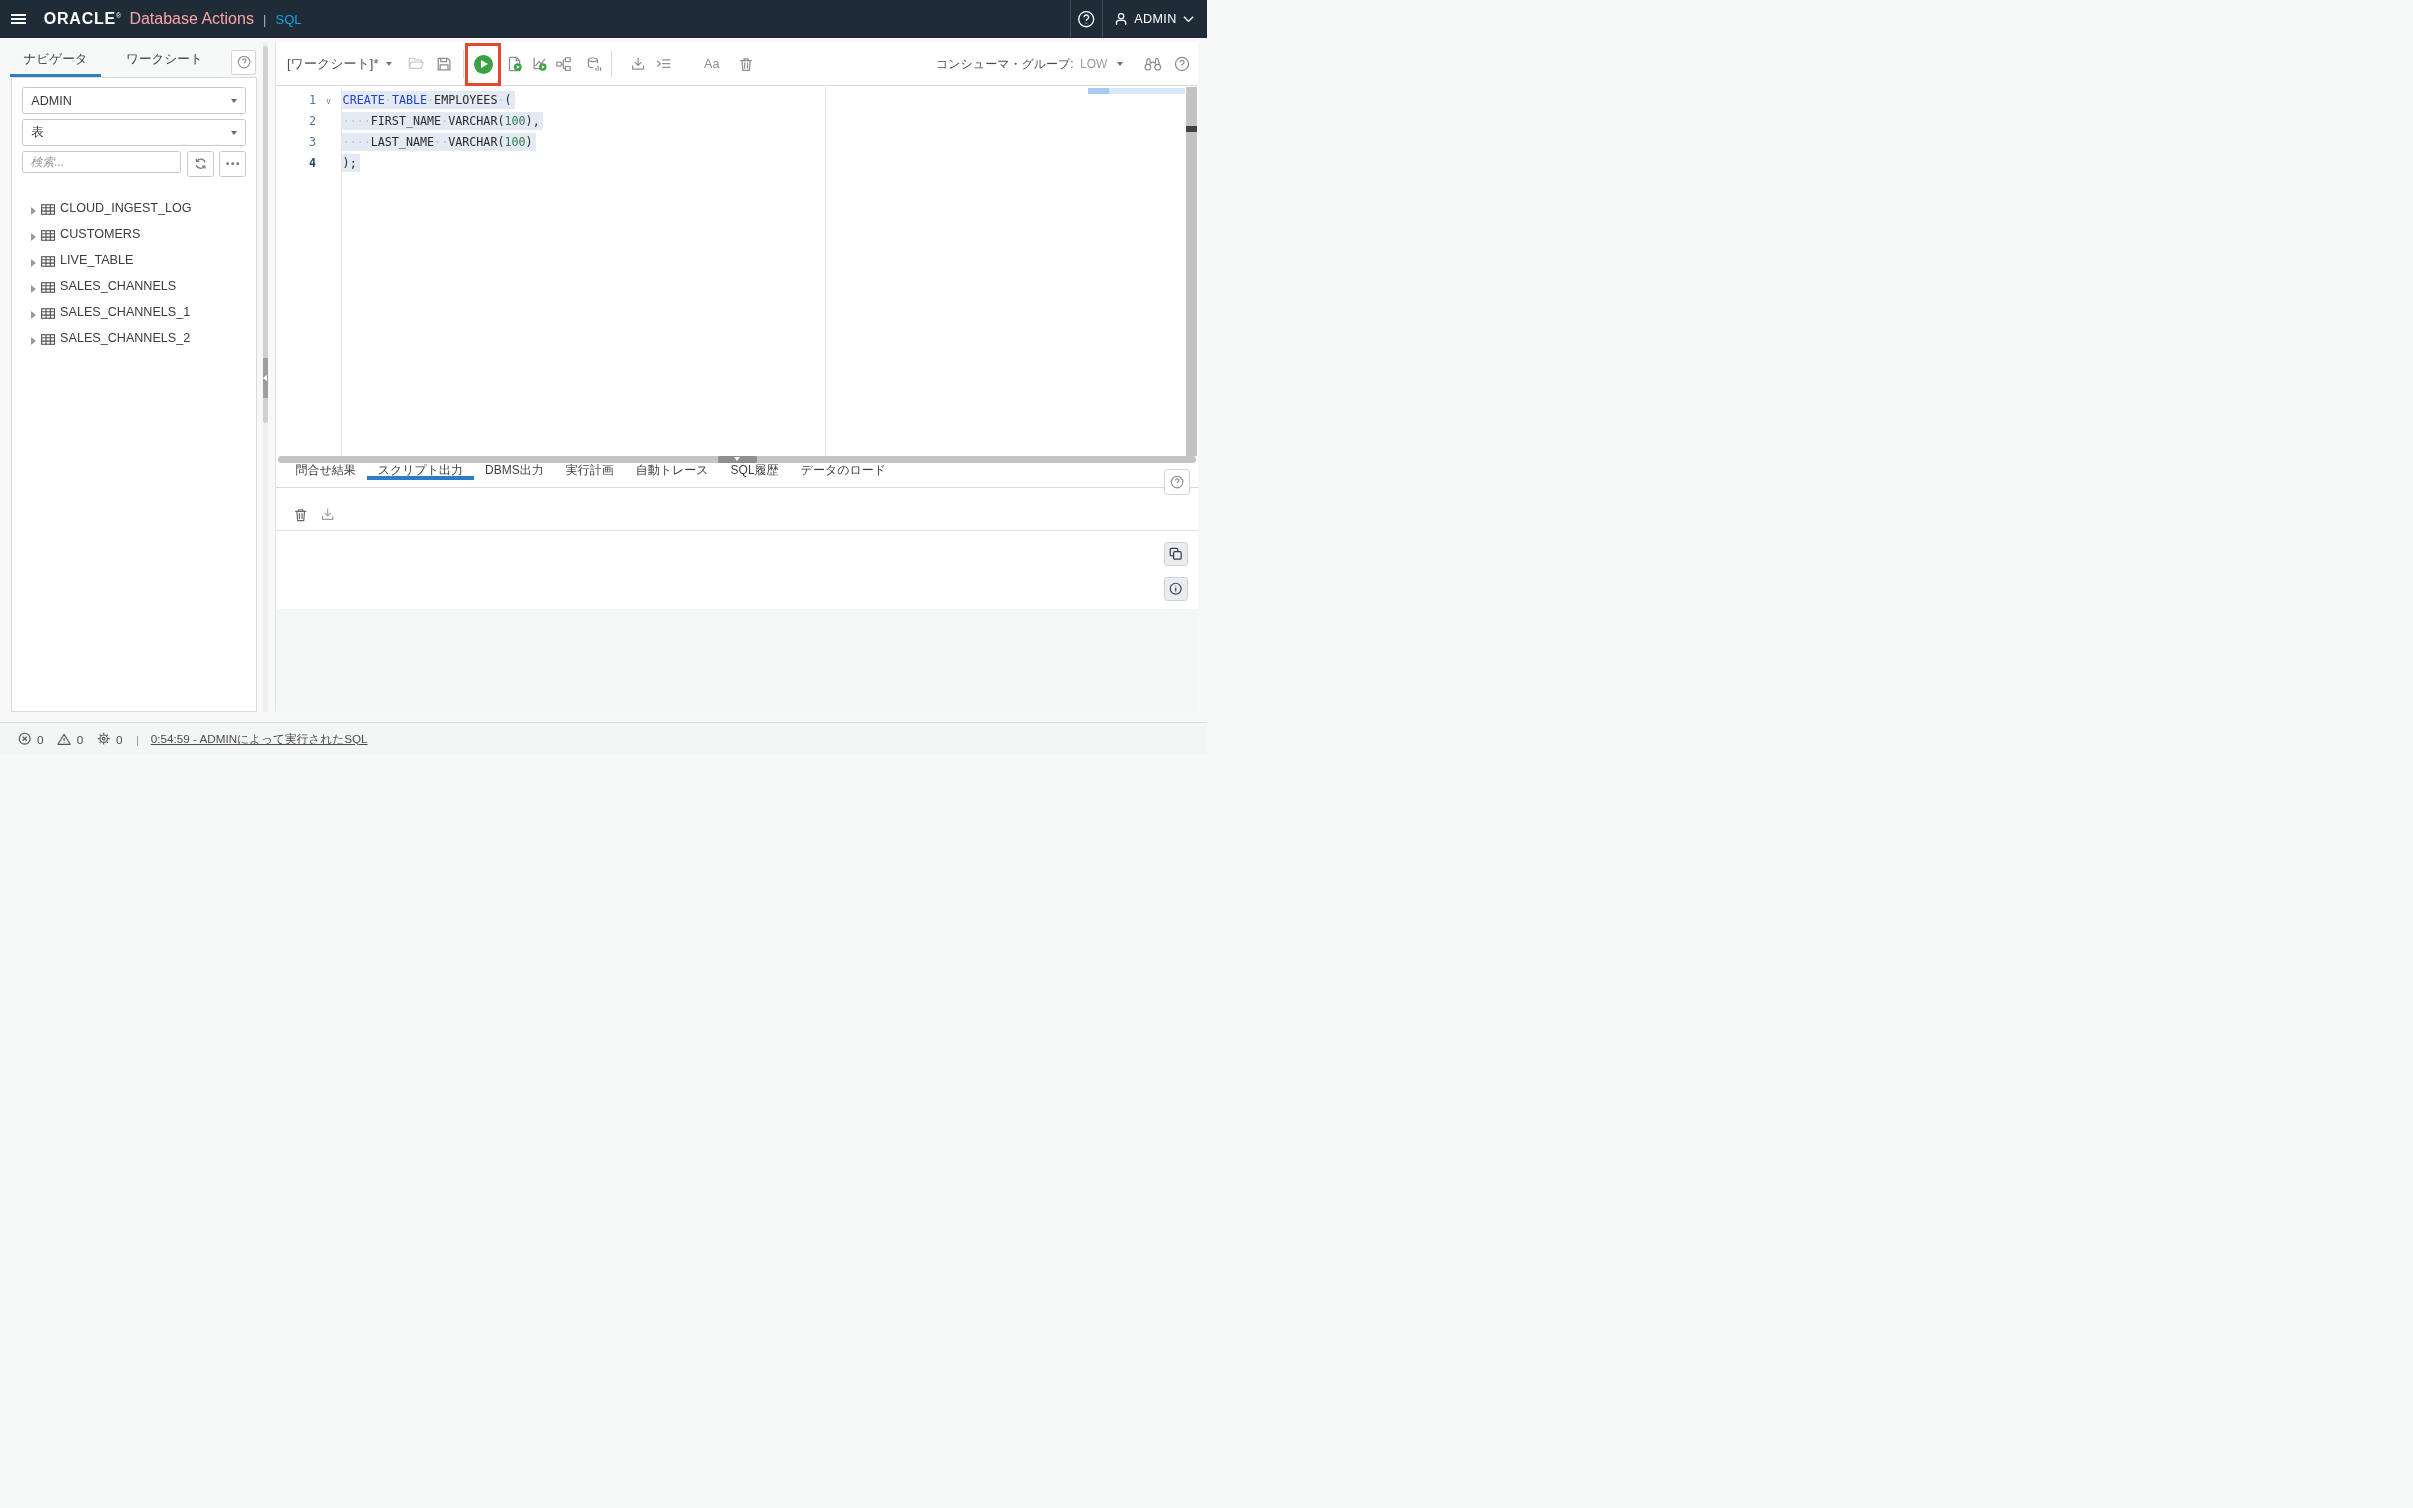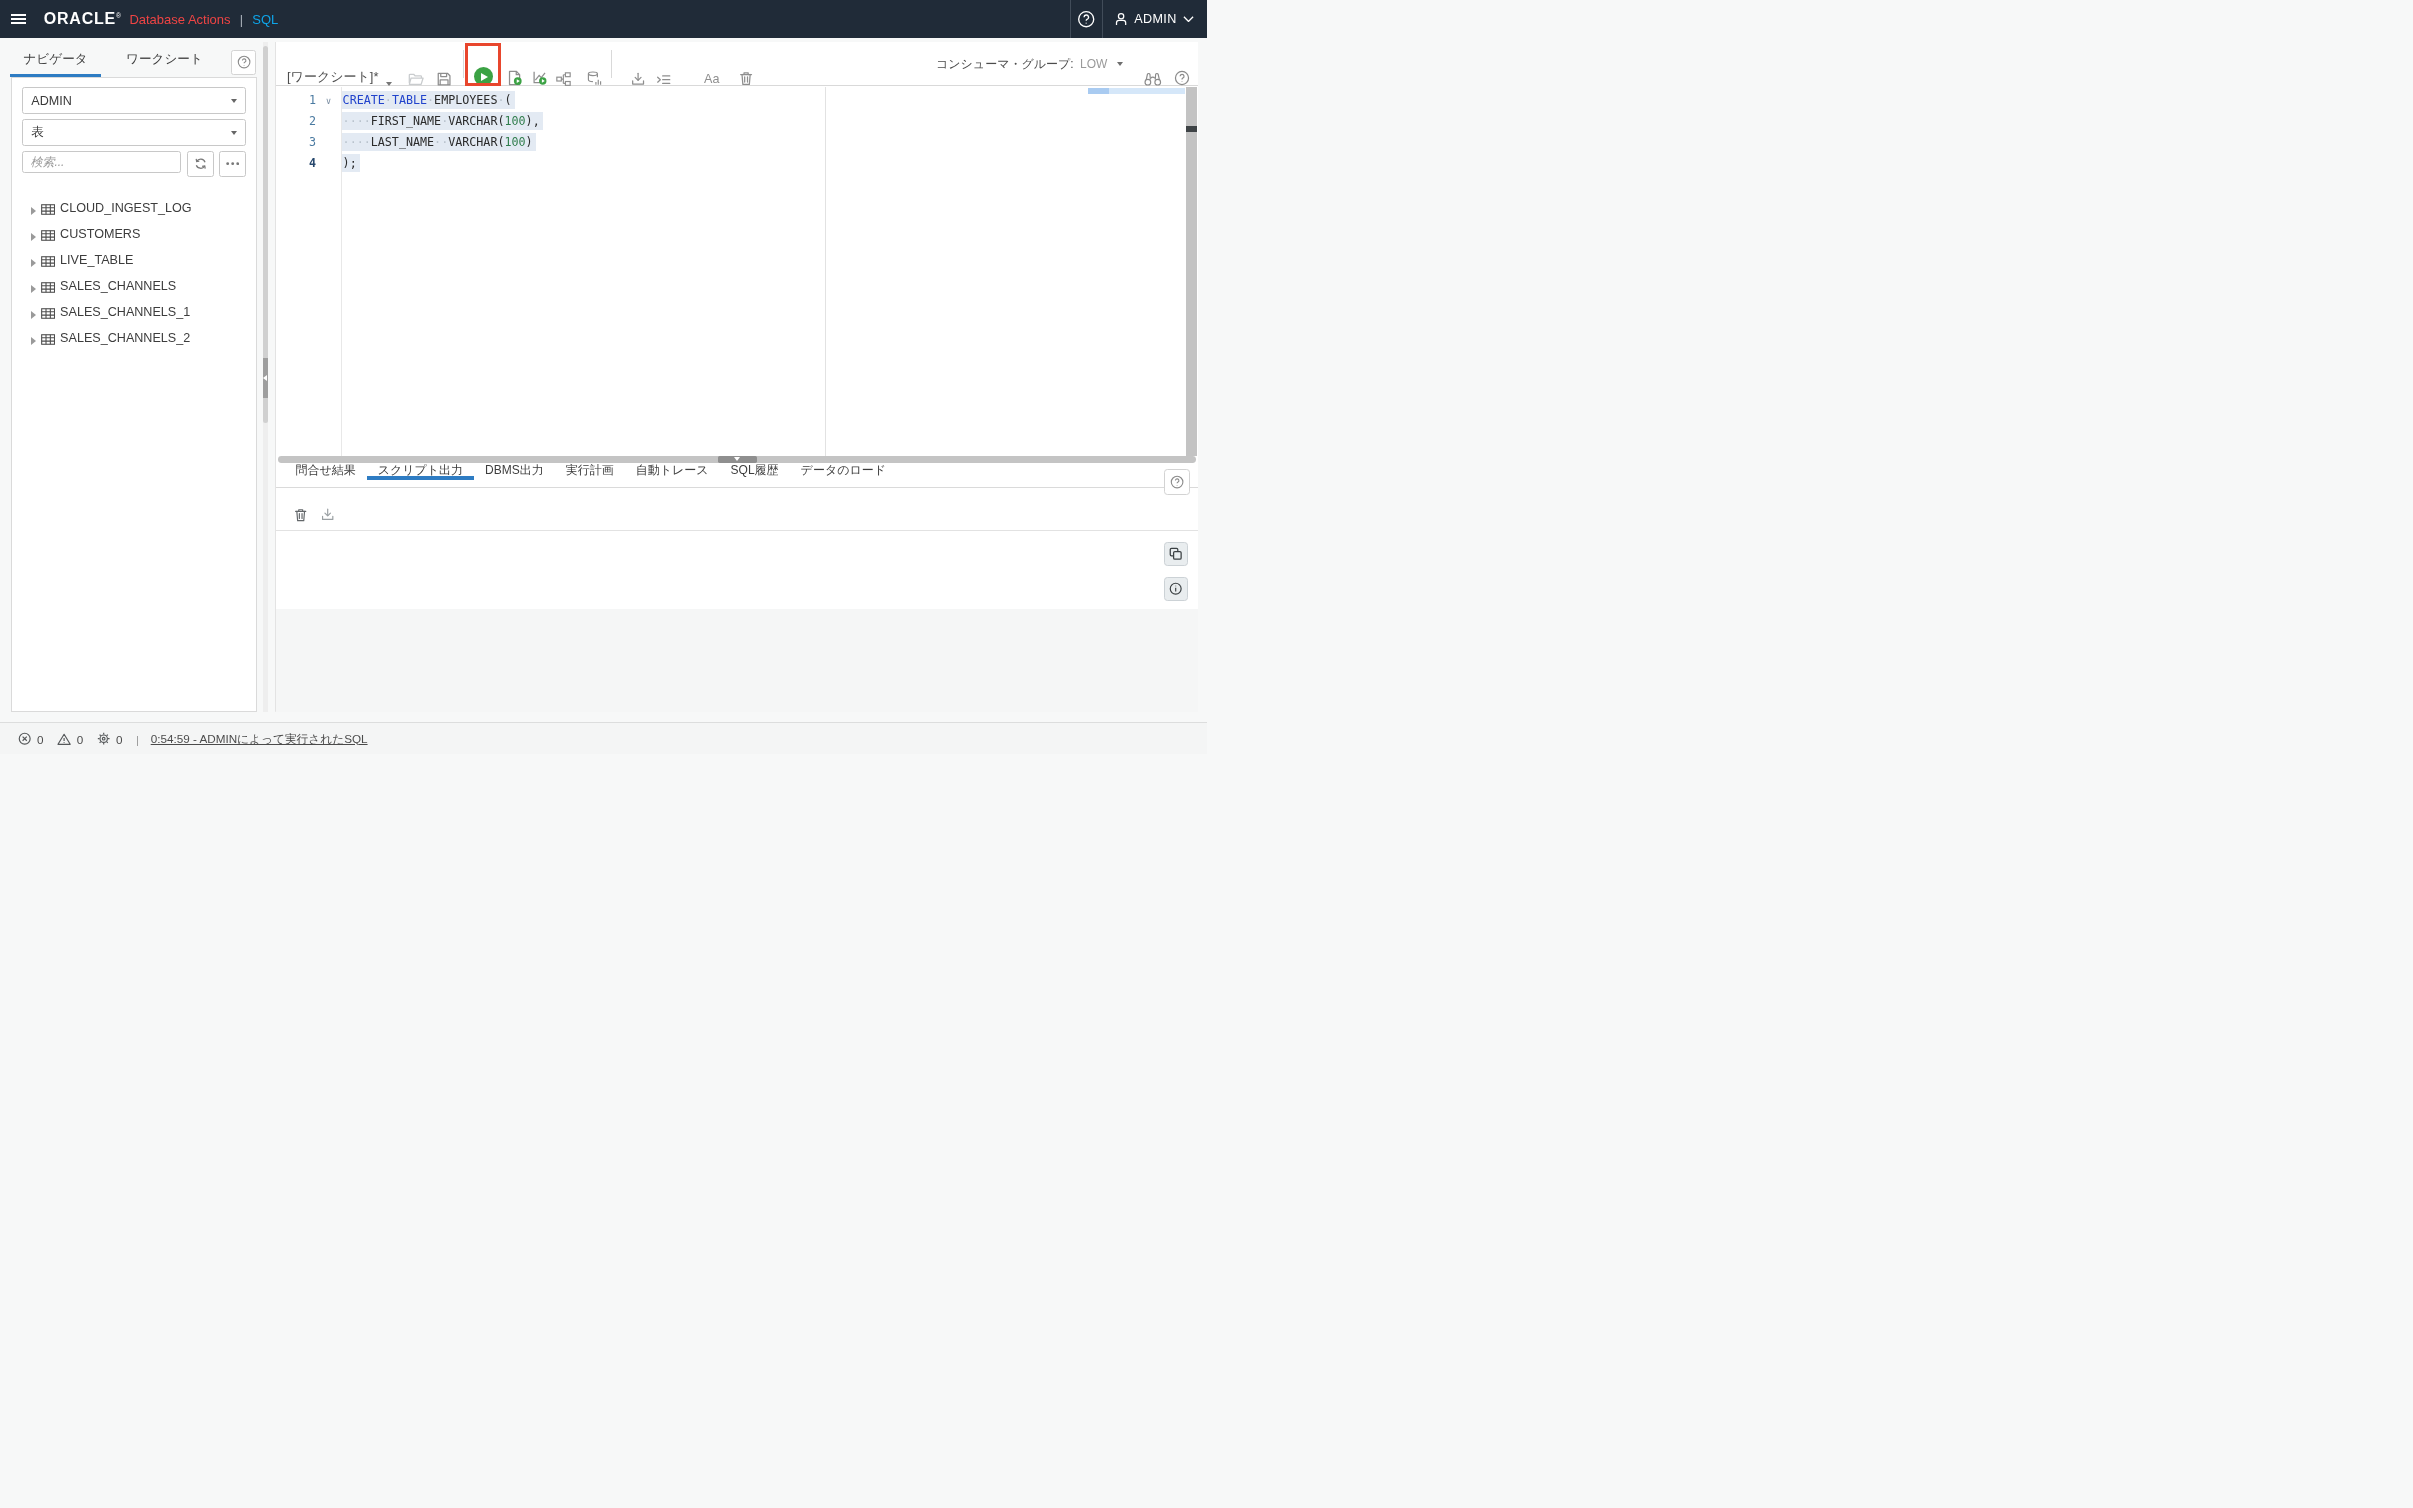--- a/index.html
+++ b/index.html
@@ -9,21 +9,21 @@
 
   
   .header { position:absolute; left:0; top:0; width:1207px; height:38px;
             background:#202b38; display:flex; align-items:center; color:#fff; }
   .hamburger { width:37px; height:38px; display:flex; flex-direction:column;
                justify-content:center; align-items:center; gap:2.5px; cursor:pointer; background:none; border:none; }
   .hamburger span { display:block; width:14.2px; height:1.7px; background:#fff; }
   .logo-group { display:flex; align-items:baseline; margin-left:6.7px; }
   .logo-oracle { font-size:16px; font-weight:bold; letter-spacing:0.8px; }
   .logo-reg { font-size:6.7px; vertical-align:super; position:relative; top:-5.9px; }
-  .logo-product { font-size:13px; font-weight:400; margin-left:8.4px; color:#ef4444; }
+  .logo-product { font-size:16px; font-weight:400; margin-left:8.4px; color:#fca5a5; }
   .logo-pipe { font-size:12.6px; color:#aeb6bf; margin:0 9.2px; font-weight:300; }
   .logo-app { font-size:13px; color:#0ea5e9; }
   .header-right { margin-left:auto; display:flex; align-items:center; height:38px; }
   .h-sep { width:0.8px; height:38px; background:#414c59; }
   .h-help { width:31px; height:38px; display:flex; align-items:center; justify-content:center;
             background:none; border:none; cursor:pointer; }
   .h-user { display:flex; align-items:center; gap:5.9px; padding:0 13.4px 0 11.7px; height:38px;
             background:none; border:none; color:#fff; cursor:pointer; font-size:12.6px; letter-spacing:0.4px; }
 
   
@@ -68,21 +68,21 @@
   .vsplit-thumb { position:absolute; left:0; top:4.2px; width:5px; height:377px; background:#d0d0d0; border-radius:2.5px; }
   .vsplit-handle { position:absolute; left:0; top:316px; width:5px; height:40px; background:#9e9e9e; }
   .vsplit-handle::after { content:""; position:absolute; left:0; top:17px; width:0; height:0;
         border-top:3.4px solid transparent; border-bottom:3.4px solid transparent; border-right:4.2px solid #fff; }
 
   
   .main { position:absolute; left:275px; top:42px; width:923px; height:670px; background:#fff;
           border-left:0.8px solid #e3e3e3; border-bottom:0.8px solid #ececec; }
 
   .ws-toolbar { position:absolute; left:0; top:0; width:100%; height:44px; border-bottom:0.8px solid #d9d9d9; }
-  .tb { position:absolute; top:0; height:44px; display:flex; align-items:flex-end; background:none; border:none; cursor:pointer; color:#8e8e8e; }
+  .tb { position:absolute; top:0; height:44px; display:flex; align-items:center; background:none; border:none; cursor:pointer; color:#8e8e8e; }
   .tb-sep { position:absolute; top:8.4px; width:0.8px; height:28px; background:#d9d9d9; }
   .ws-title { left:11px; font-size:13px; color:#4e4e4e; cursor:pointer; gap:7.5px; }
   .ws-title .caret2 { width:0; height:0; border-left:3.8px solid transparent; border-right:3.8px solid transparent; border-top:4.6px solid #777; }
   .run-circle { width:19px; height:19px; border-radius:50%; background:#3ba244; display:flex; align-items:center; justify-content:center; }
   .run-circle::after { content:""; margin-left:1.7px; width:0; height:0; border-top:4.6px solid transparent;
                        border-bottom:4.6px solid transparent; border-left:7.1px solid #fff; }
   .annotation-box { position:absolute; left:189px; top:0.8px; width:36px; height:43px;
                     border:3.4px solid #e8462d; pointer-events:none; z-index:30; }
   .cg-label { position:absolute; left:660px; top:0; height:44px; display:flex; align-items:center;
               font-size:12px; color:#4c4c4c; }

